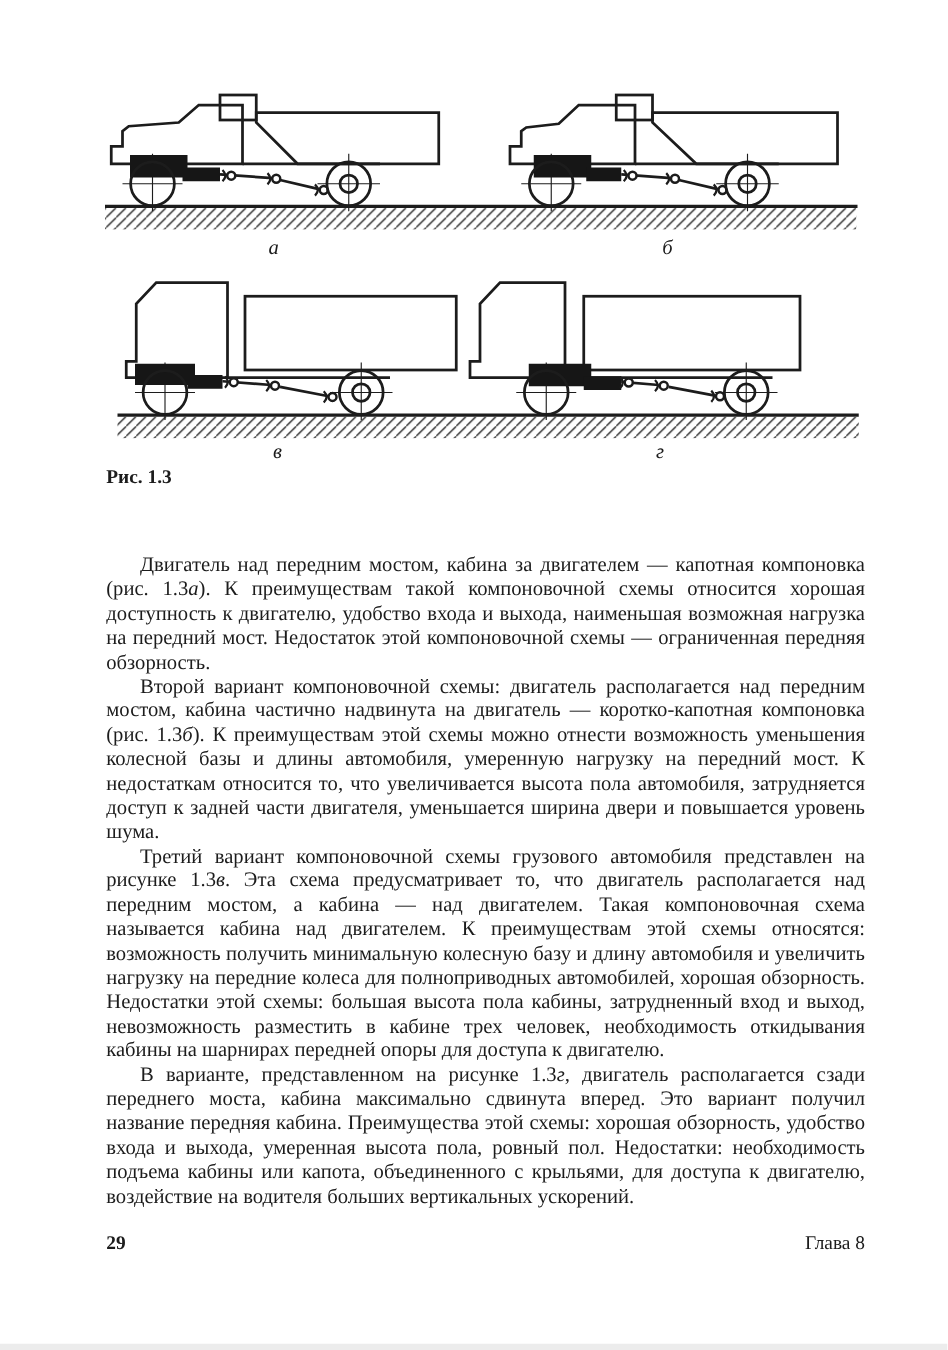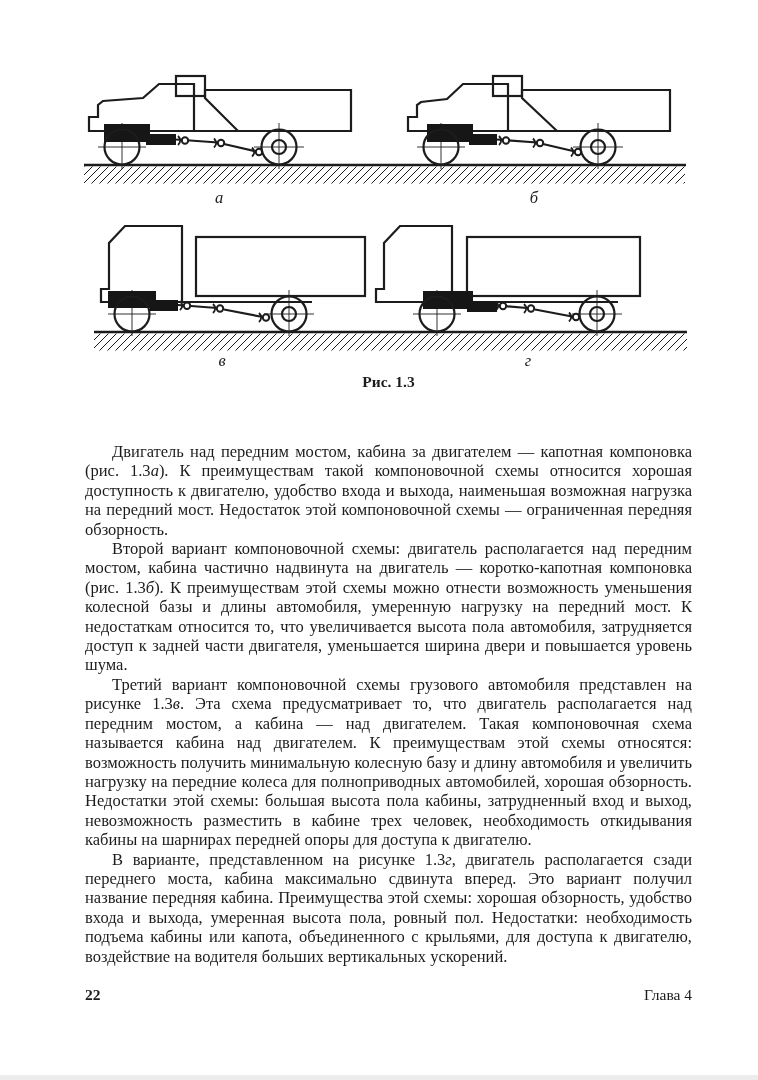--- a/index.html
+++ b/index.html
@@ -21,21 +21,21 @@
   .fig-label{
     position:absolute;
     transform:translateX(-50%);
     font-style:italic;
     font-size:16.5px;
     line-height:16px;
     color:#1c1c1c;
   }
   .caption{
     position:absolute;left:85px;width:607px;top:373px;
-    text-align:center;
+    text-align:left;
     font-size:15.5px;line-height:17.5px;
   }
   .caption .cap-title{font-weight:bold;}
   .body-text{
     position:absolute;left:85px;width:607px;top:442px;
     font-size:16.5px;line-height:19.4px;
     text-align:justify;
     hyphens:auto;
   }
   .body-text p.para{margin:0;text-indent:27px;}
@@ -191,17 +191,17 @@
   </div>
 
   <div class="body-text" id="paragraphs">
       <p class="para"><span class="">Двигатель над передним мостом, кабина за двигателем — капотная компоновка (рис. 1.3</span><span class="it">а</span><span class="">). К преимуществам такой компоновочной схемы относится хорошая доступность к двигателю, удобство входа и выхода, наименьшая возможная нагрузка на передний мост. Недостаток этой компоновочной схемы — ограниченная передняя обзорность.</span></p>
       <p class="para"><span class="">Второй вариант компоновочной схемы: двигатель располагается над передним мостом, кабина частично надвинута на двигатель — коротко-капотная компоновка (рис. 1.3</span><span class="it">б</span><span class="">). К преимуществам этой схемы можно отнести возможность уменьшения колесной базы и длины автомобиля, умеренную нагрузку на передний мост. К недостаткам относится то, что увеличивается высота пола автомобиля, затрудняется доступ к задней части двигателя, уменьшается ширина двери и повышается уровень шума.</span></p>
       <p class="para"><span class="">Третий вариант компоновочной схемы грузового автомобиля представлен на рисунке 1.3</span><span class="it">в</span><span class="">. Эта схема предусматривает то, что двигатель располагается над передним мостом, а кабина — над двигателем. Такая компоновочная схема называется кабина над двигателем. К преимуществам этой схемы относятся: возможность получить минимальную колесную базу и длину автомобиля и увеличить нагрузку на передние колеса для полноприводных автомобилей, хорошая обзорность. Недостатки этой схемы: большая высота пола кабины, затрудненный вход и выход, невозможность разместить в кабине трех человек, необходимость откидывания кабины на шарнирах передней опоры для доступа к двигателю.</span></p>
       <p class="para"><span class="">В варианте, представленном на рисунке 1.3</span><span class="it">г</span><span class="">, двигатель располагается сзади переднего моста, кабина максимально сдвинута вперед. Это вариант получил название передняя кабина. Преимущества этой схемы: хорошая обзорность, удобство входа и выхода, умеренная высота пола, ровный пол. Недостатки: необходимость подъема кабины или капота, объединенного с крыльями, для доступа к двигателю, воздействие на водителя больших вертикальных ускорений.</span></p>
     </div>
 
   <div class="footer">
-    <span class="pagenum">22</span>
-    <span class="chapter">Глава 4</span>
+    <span class="pagenum">29</span>
+    <span class="chapter">Глава 8</span>
   </div>
 
 </div>
 
 </body></html>

